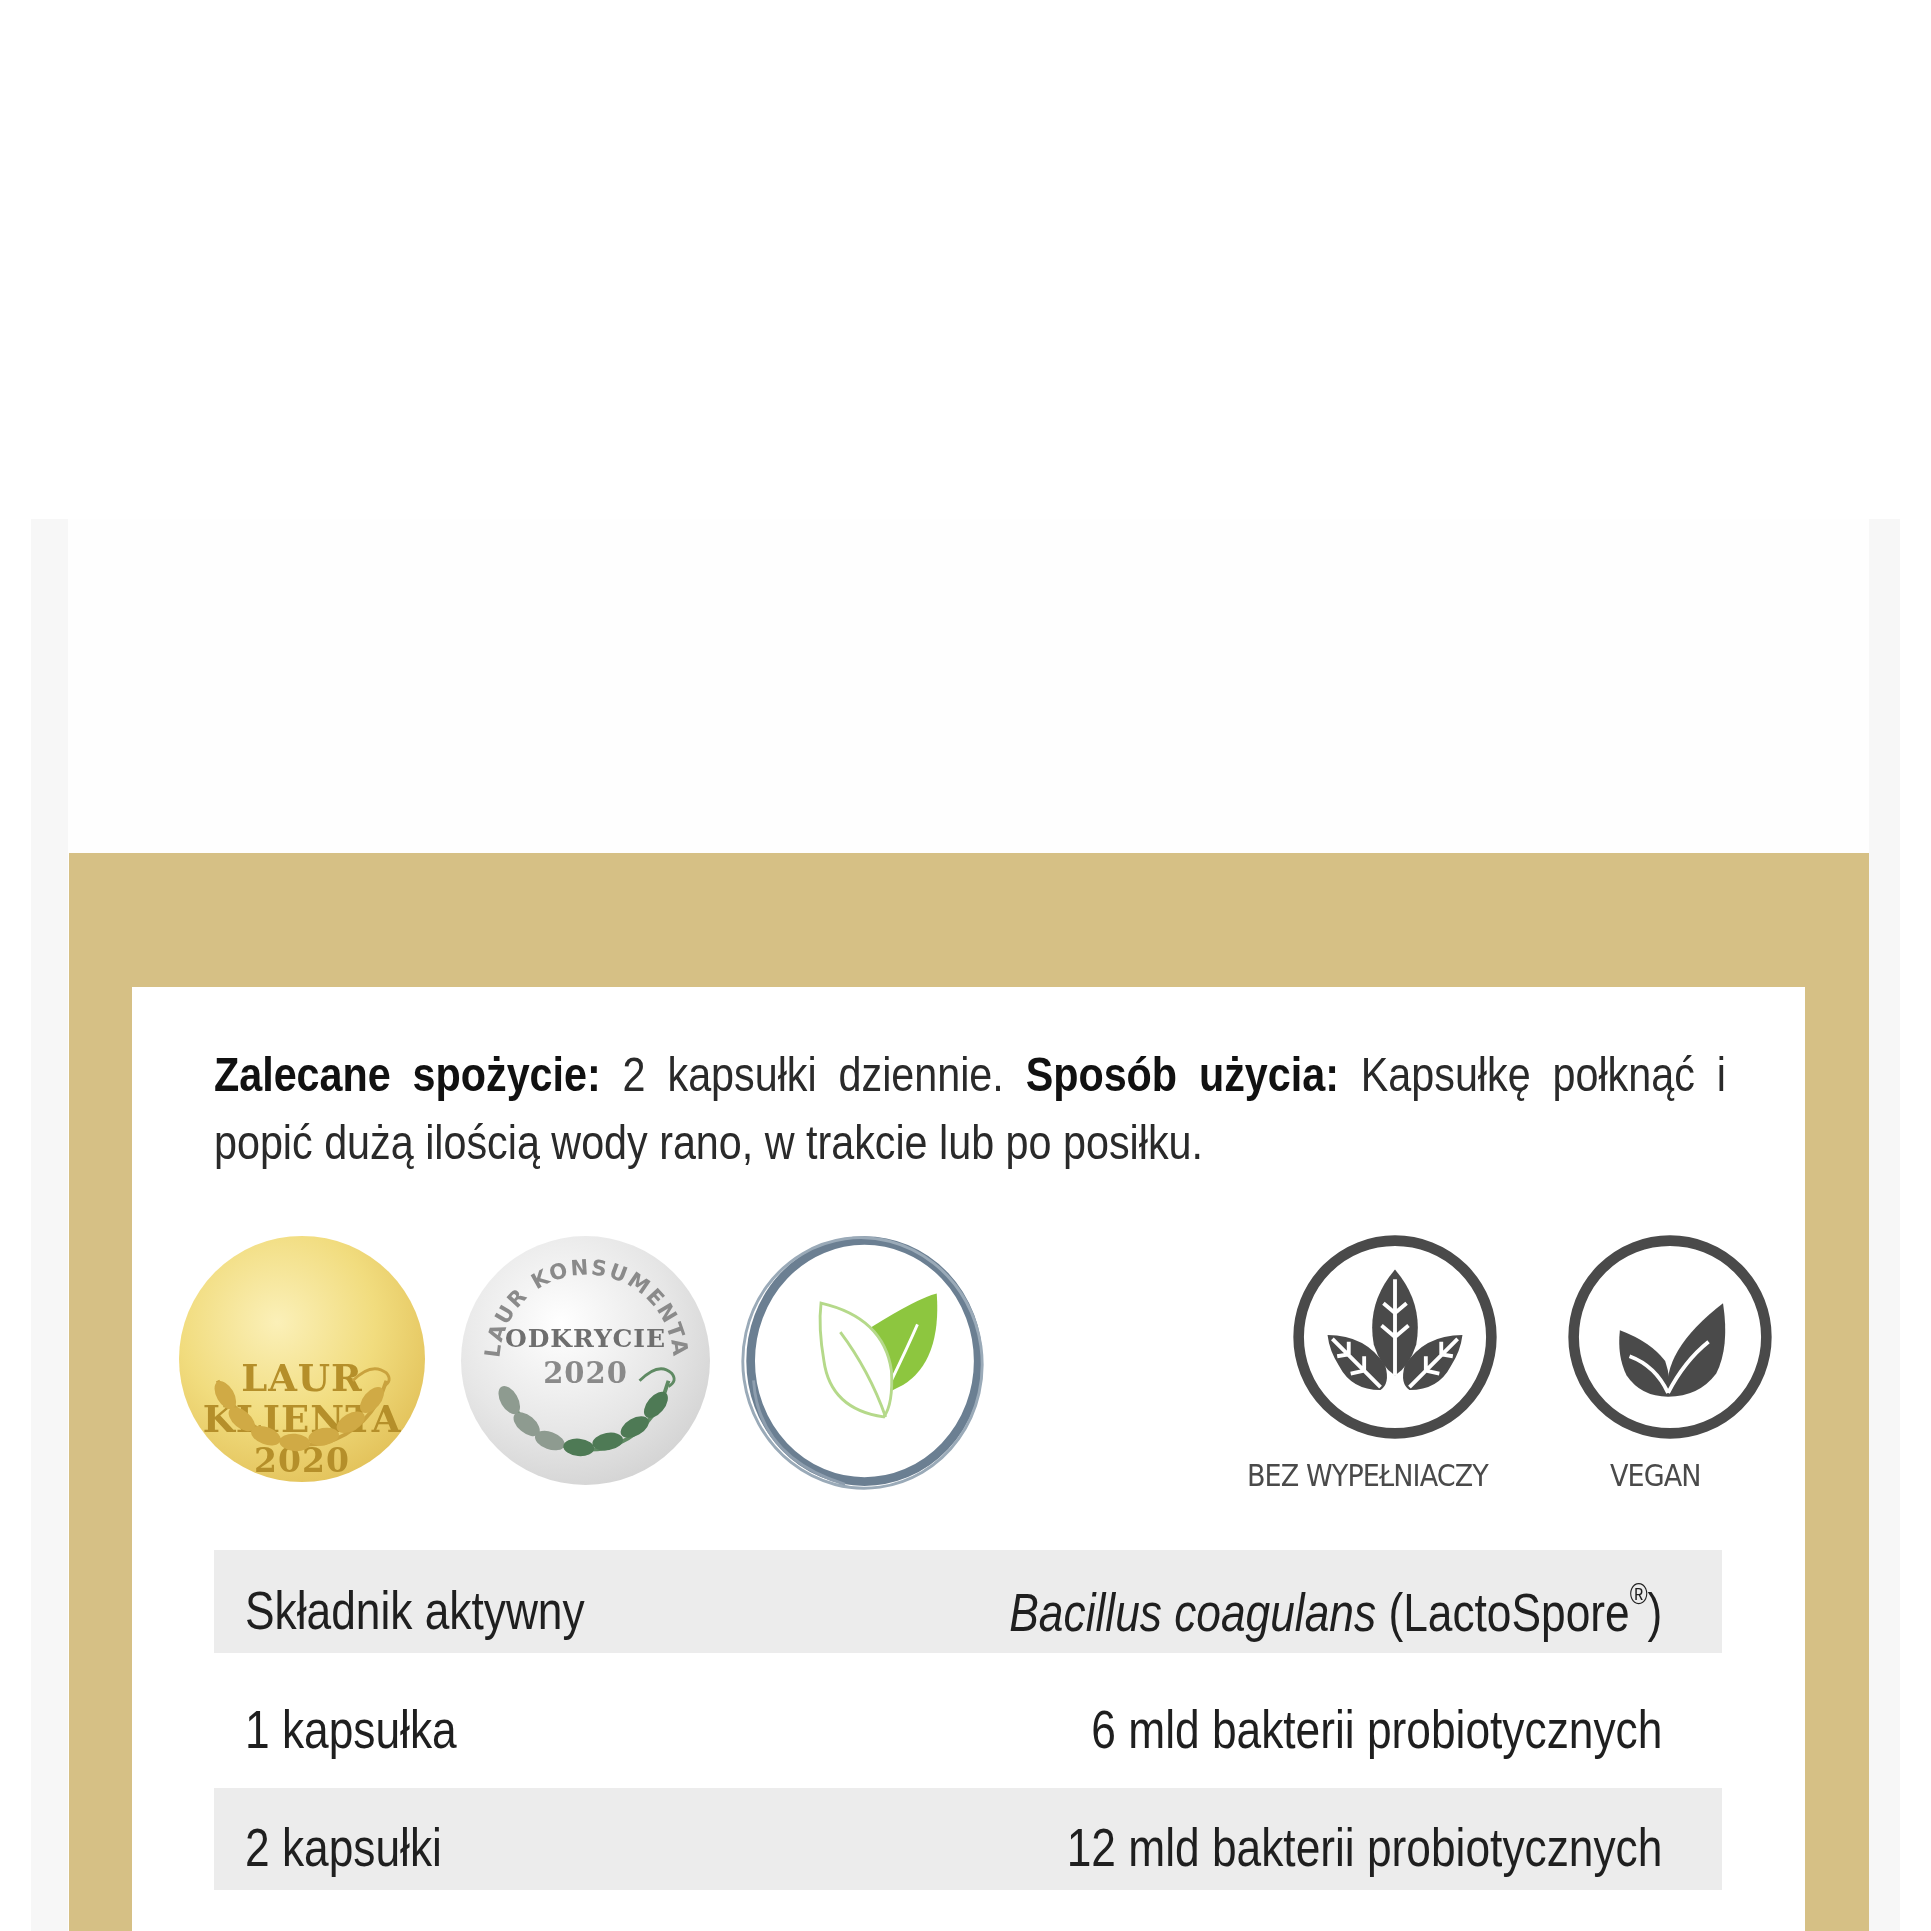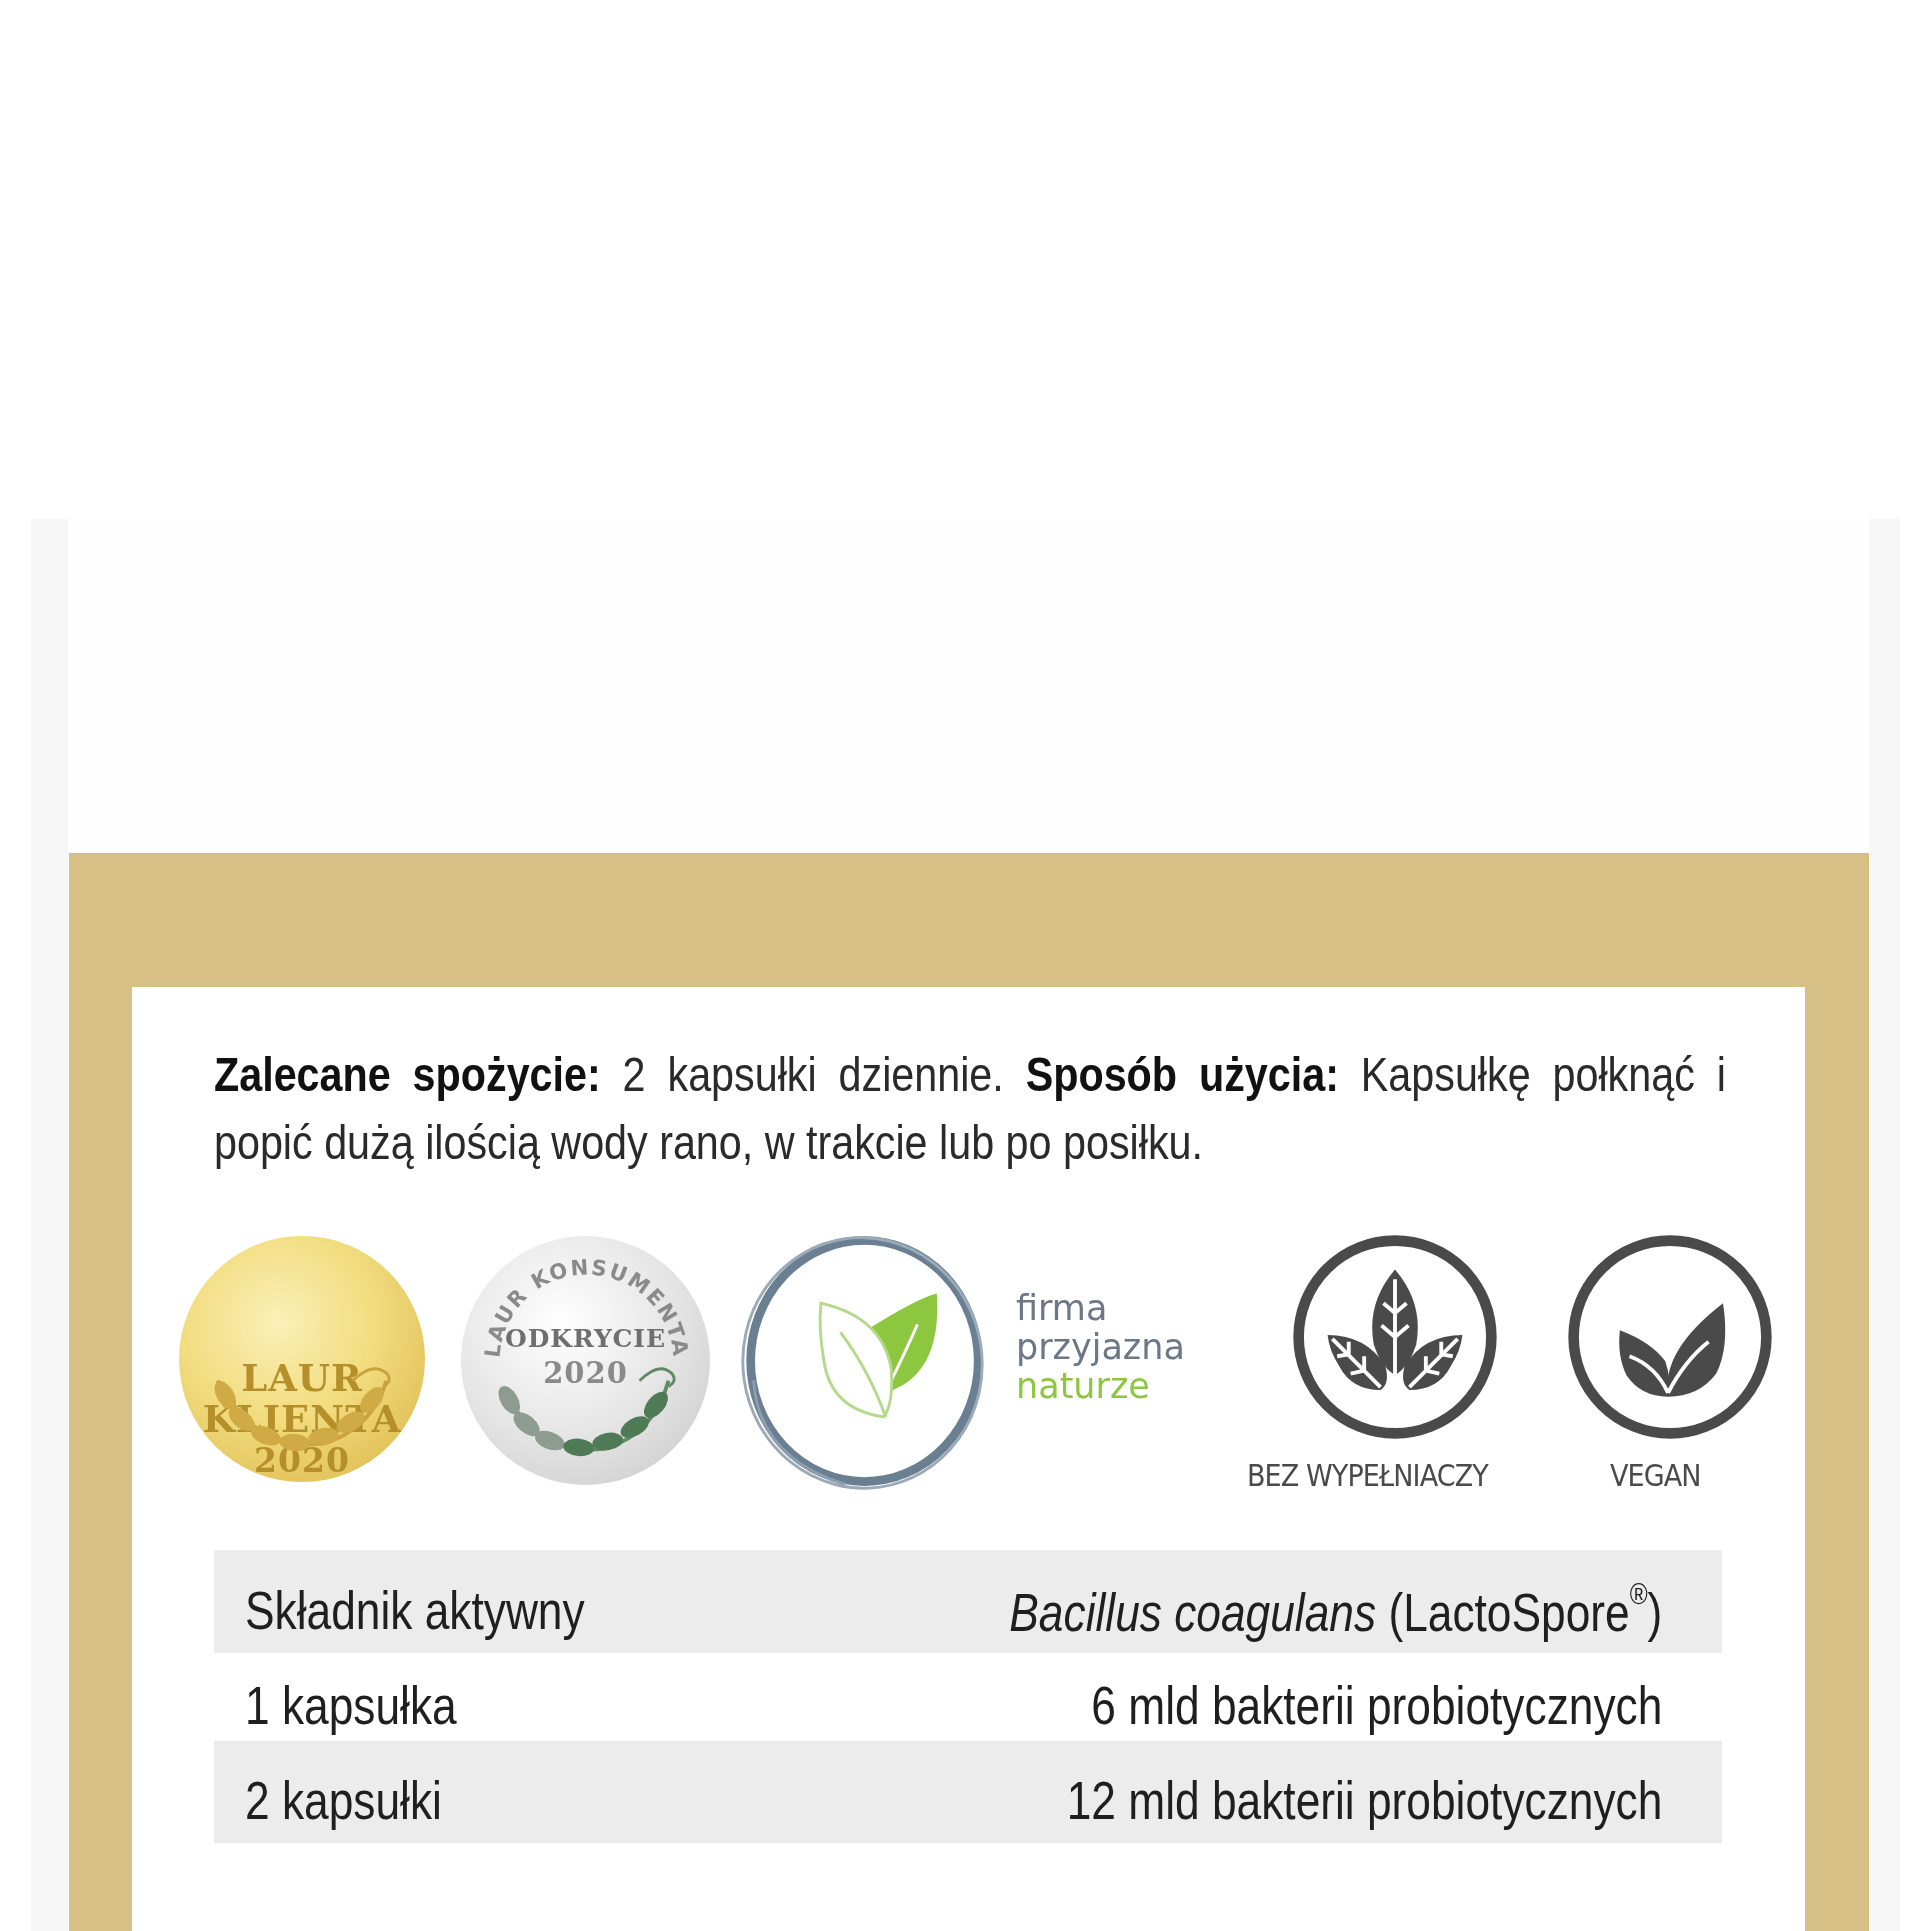--- a/index.html
+++ b/index.html
@@ -81,21 +81,21 @@
       position: relative; height: 106px;
       display: flex; align-items: center; justify-content: space-between;
       padding: 16px 60px 0 31px; box-sizing: border-box;
       font-size: 54px; color: #1f1f1f;
     }
     .trow.shaded { background: #ececec; }
     .trow .cell { transform: scaleX(0.82); white-space: nowrap; }
     .trow .cell.left { transform-origin: left center; }
     .trow .cell.right { transform-origin: right center; }
     .trow:nth-child(1) { height: 103px; }
-    .trow:nth-child(2) { height: 88px; text-align: right; }
+    .trow:nth-child(2) { height: 135px; text-align: right; }
     .trow:nth-child(3) { height: 102px; }
     .italic { font-style: italic; }
     sup { font-size: 0.55em; vertical-align: 0.9em; }
   </style>
 </head>
 <body>
 
 <div class="outer-strip"></div>
 <div class="white-panel"></div>
 <div class="gold-frame"></div>
@@ -156,25 +156,20 @@
     <ellipse cx="130" cy="140" rx="118" ry="125" fill="none" stroke="#6b7f92" stroke-width="9"></ellipse>
     <ellipse cx="128" cy="142" rx="124" ry="130" fill="none" stroke="#9aaab8" stroke-width="3" transform="rotate(-8 128 142)"></ellipse>
     <path d="M15 160 Q20 240 110 268" stroke="#8e9eae" stroke-width="3" fill="none"></path>
 
     <path d="M137 105 Q185 75 205 70 Q210 140 170 165 Q150 175 150 175 Q135 150 137 105 Z" fill="#8dc63f"></path>
     <path d="M158 160 Q175 125 185 102" stroke="#ffffff" stroke-width="3" fill="none"></path>
 
     <path d="M85 80 Q150 95 158 150 Q160 185 150 198 Q95 190 88 140 Q82 105 85 80 Z" fill="#ffffff" stroke="#b5d98a" stroke-width="3"></path>
     <path d="M105 110 Q135 150 152 198" stroke="#b5d98a" stroke-width="3" fill="none"></path>
   </svg>
-  <div class="eco-text">
-    <div class="t1">firma</div>
-    <div class="t2">przyjazna</div>
-    <div class="t3">naturze</div>
-  </div>
 
   <svg class="icon-circle" style="left:1289px; top:1231px;" width="212" height="212" viewBox="0 0 220 220">
     <circle cx="110" cy="110" r="100" fill="none" stroke="#4a4a4a" stroke-width="11"></circle>
 
     <path d="M110 40 Q140 75 132 118 Q125 140 110 150 Q95 140 88 118 Q80 75 110 40 Z" fill="#4a4a4a"></path>
     <path d="M110 50 L110 150 M110 85 L98 75 M110 85 L122 75 M110 110 L96 98 M110 110 L124 98" stroke="#fff" stroke-width="4" fill="none"></path>
 
     <path d="M40 108 Q80 108 100 140 Q105 158 95 165 Q65 165 52 140 Q42 125 40 108 Z" fill="#4a4a4a"></path>
     <path d="M45 112 L95 162 M62 128 L62 115 M62 128 L50 130 M78 145 L78 130 M78 145 L64 148" stroke="#fff" stroke-width="4" fill="none"></path>
 

